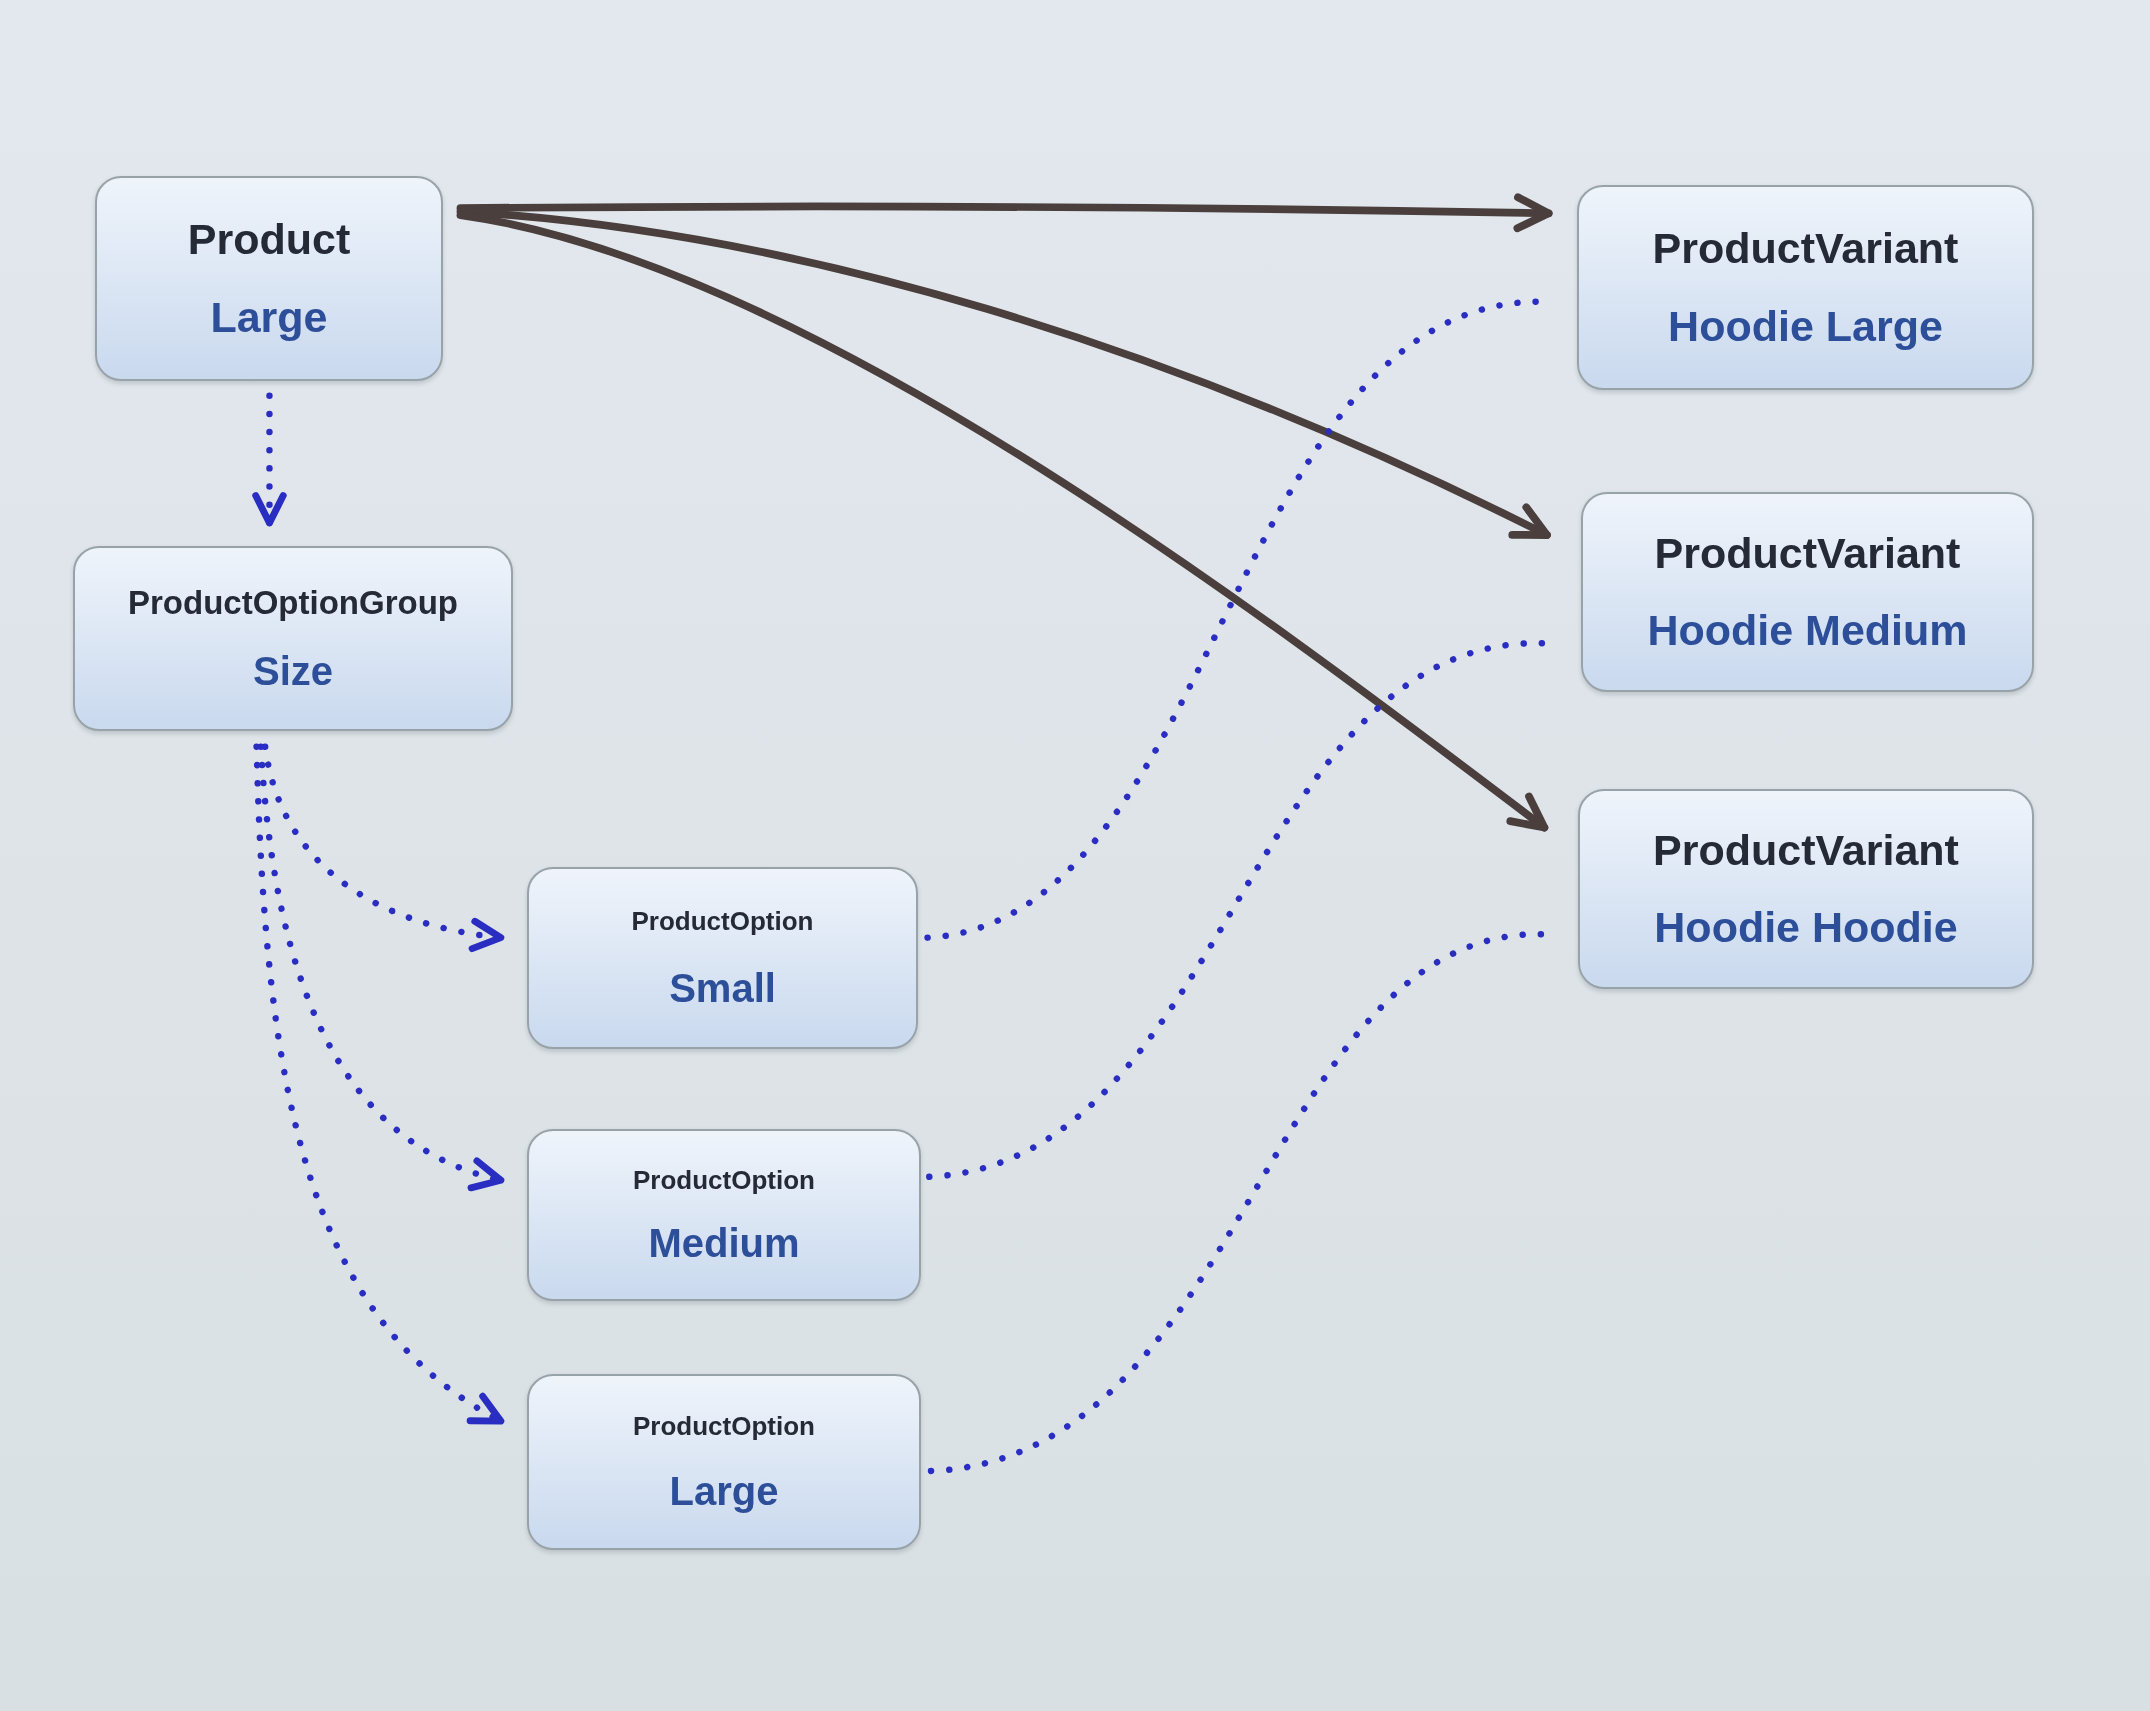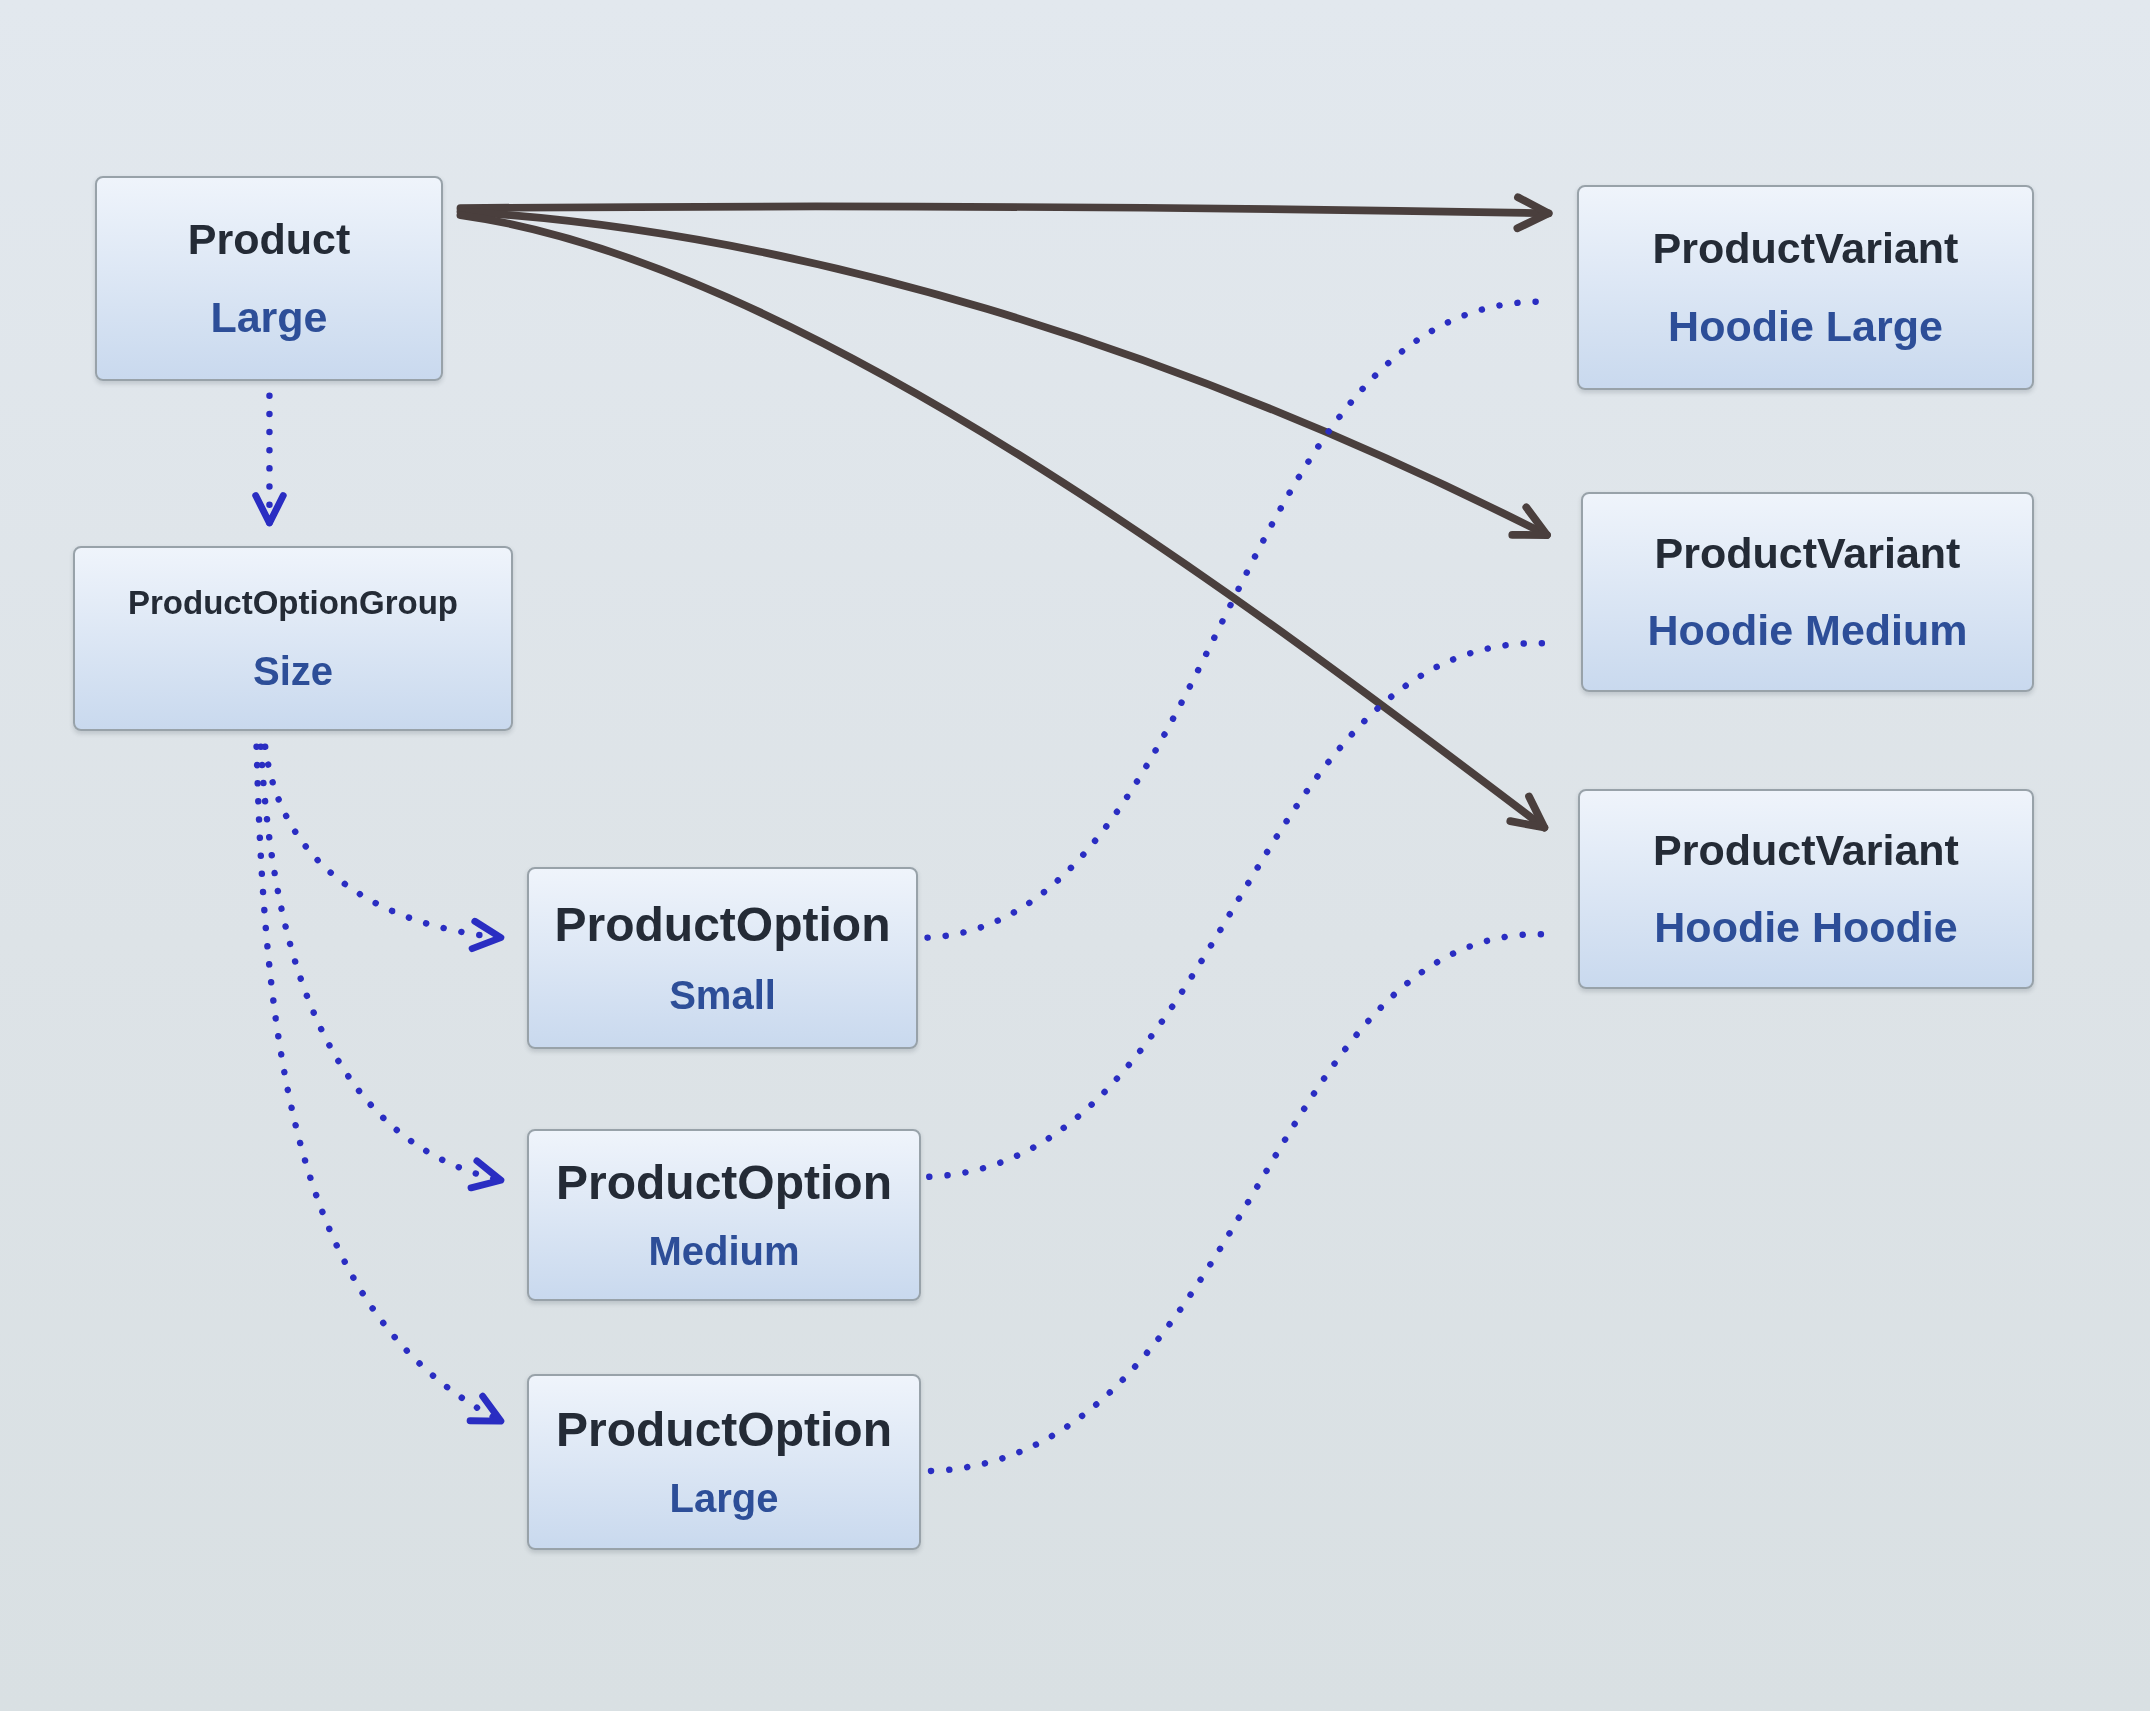--- a/index.html
+++ b/index.html
@@ -40,21 +40,21 @@
     fill: none;
     stroke: var(--dotted-edge, #2a2dc2);
     stroke-width: 8;
     stroke-linecap: round;
     stroke-linejoin: round;
   }
   .node {
     position: absolute;
     box-sizing: border-box;
     border: 2.6px solid var(--node-border, #98a2a9);
-    border-radius: 8px;
+    border-radius: 26px;
     background: linear-gradient(180deg, var(--node-fill-top, #eff4fb) 0%, var(--node-fill-bottom, #c9d9ee) 100%);
     box-shadow: 0 2.6px 4.3px rgba(55, 65, 80, 0.18);
     display: flex;
     flex-direction: column;
     justify-content: space-evenly;
     align-items: center;
     text-align: center;
     padding: 5.2px 8.6px;
   }
   .node-title {
@@ -66,21 +66,21 @@
   }
   .node-value {
     color: var(--value-text, #2d4e98);
     font-weight: bold;
     font-size: 43px;
     line-height: 1;
     white-space: nowrap;
   }
   .node.group .node-title { font-size: 33px; }
   .node.group .node-value { font-size: 40px; text-align: center; }
-  .node.option .node-title { font-size: 48px; }
+  .node.option .node-title { font-size: 26px; }
   .node.option .node-value { font-size: 40px; }
 </style>
 </head>
 <body>
 
 <div class="canvas">
 
   <svg class="edges" viewBox="0 0 2500 1989" xmlns="http://www.w3.org/2000/svg">
     <defs>
       <marker id="head-dark" markerUnits="userSpaceOnUse" markerWidth="70" markerHeight="70" refX="52" refY="32" orient="auto">

